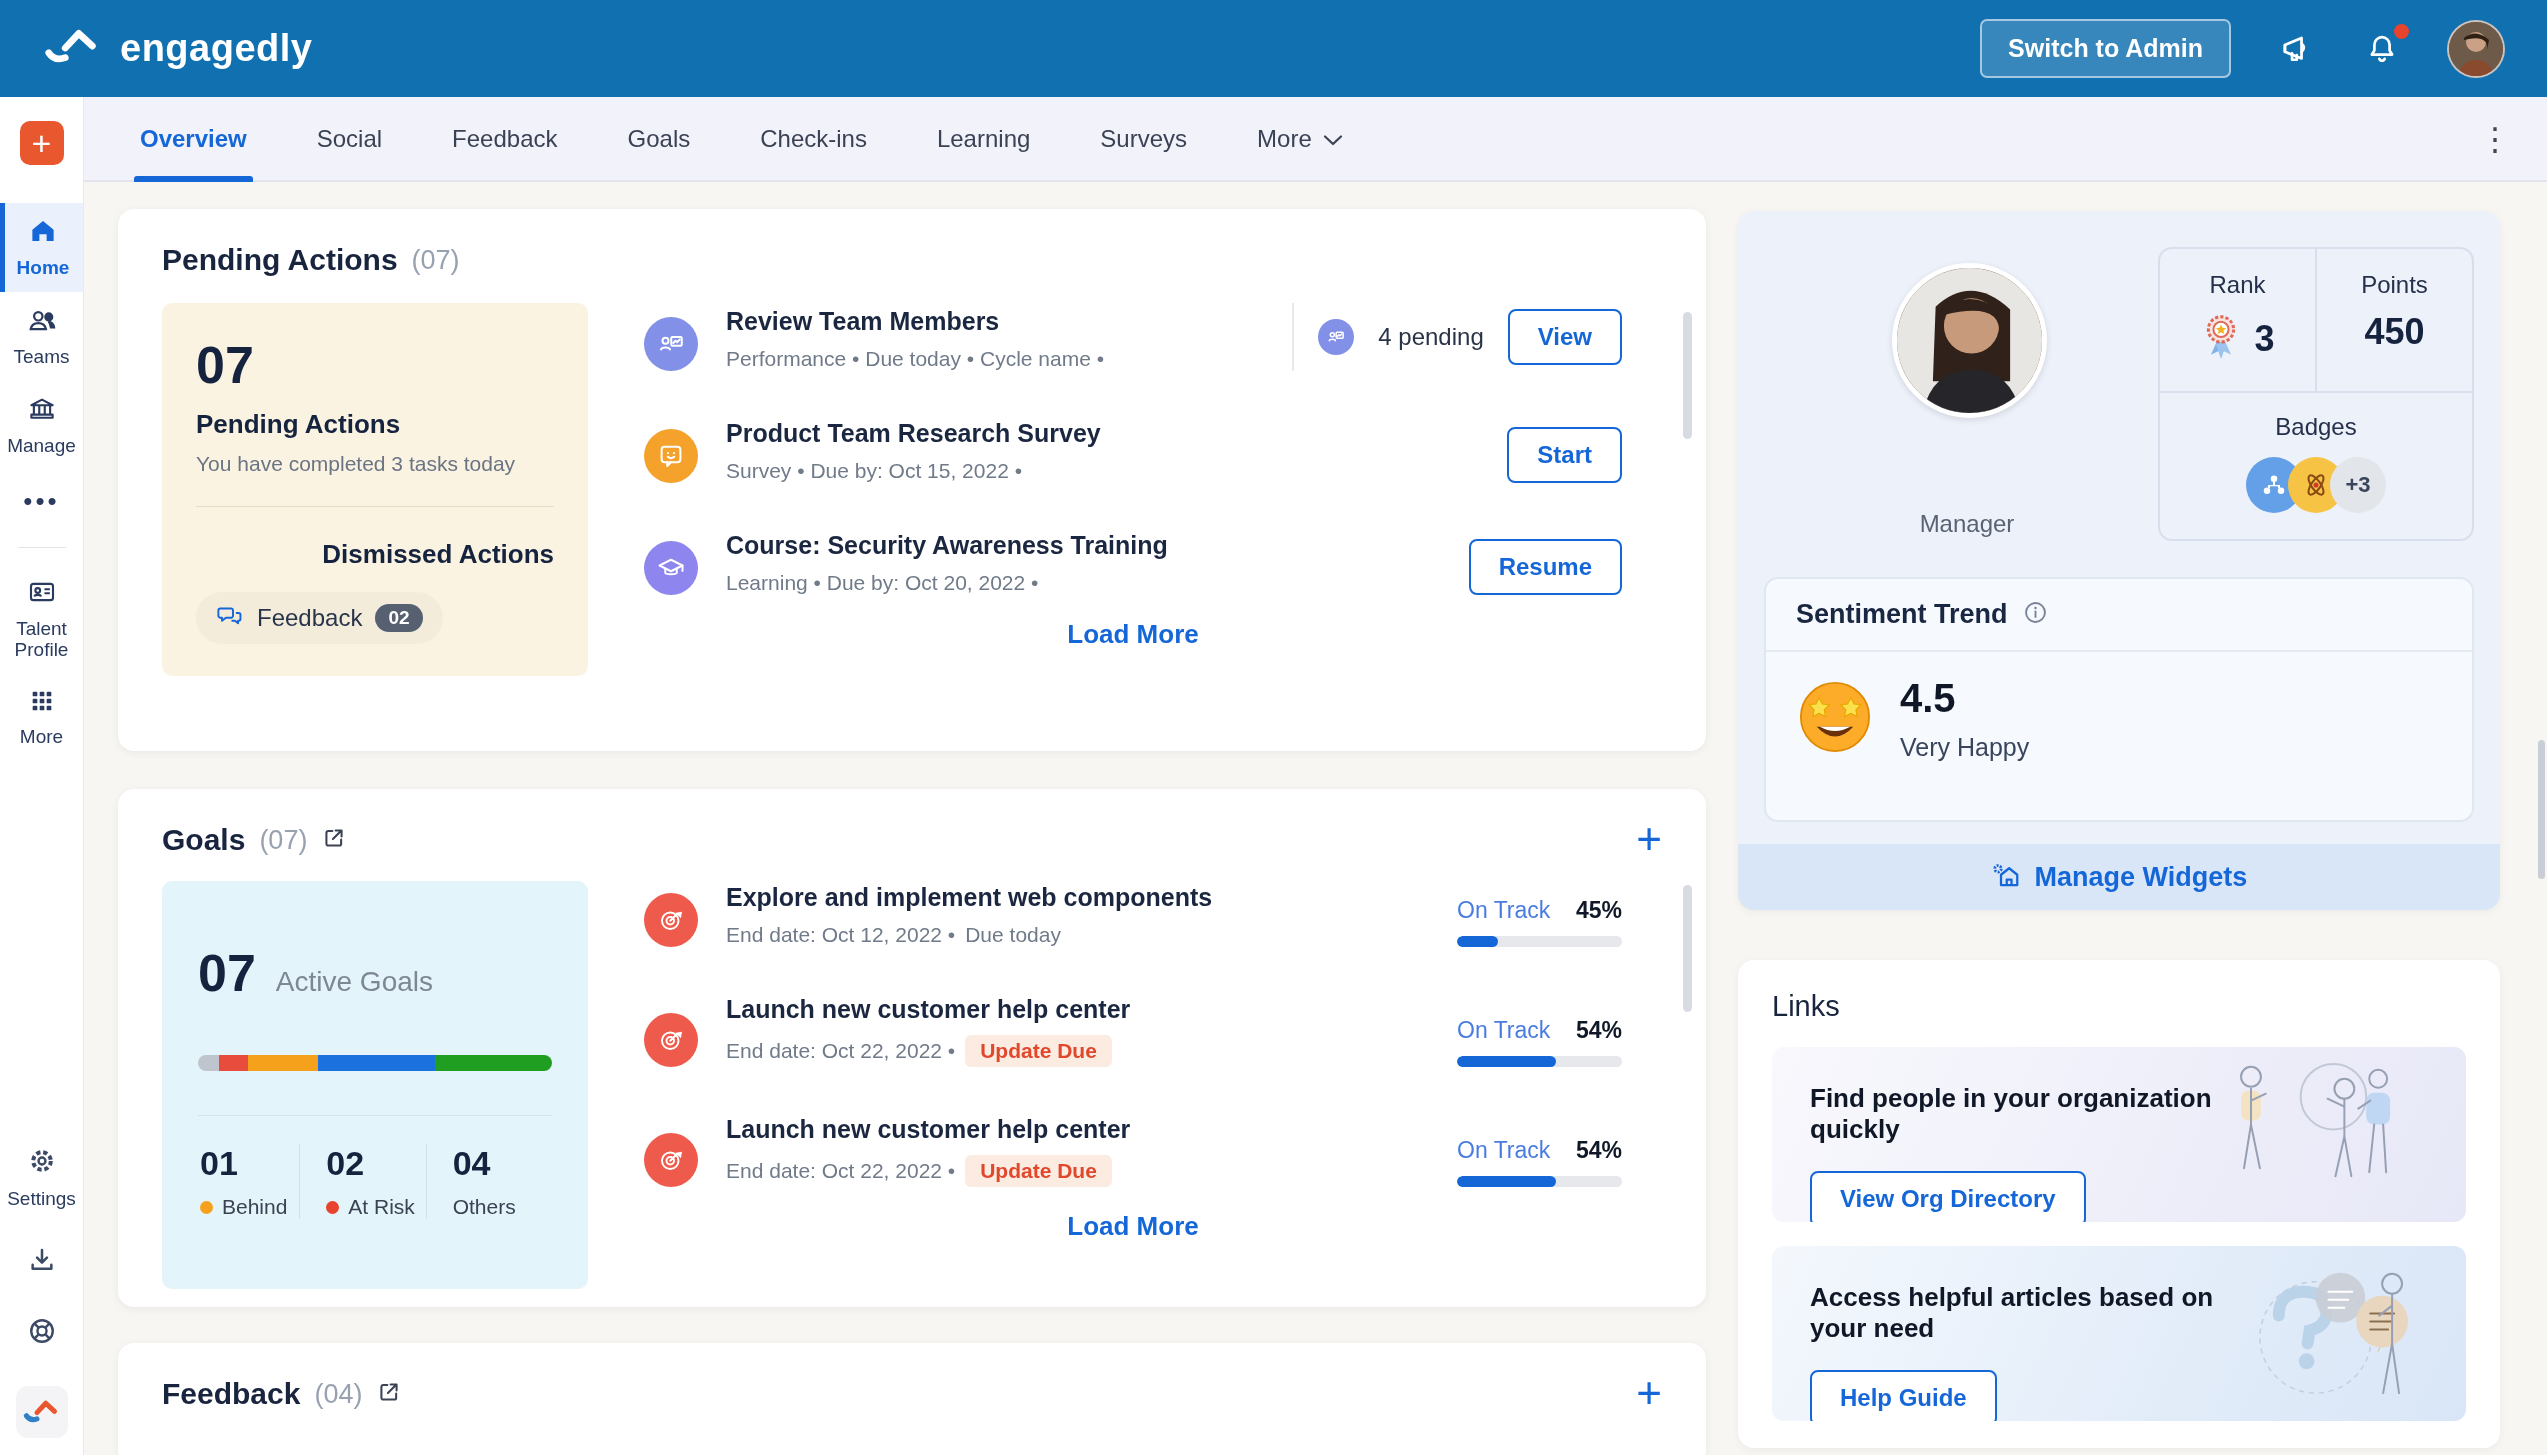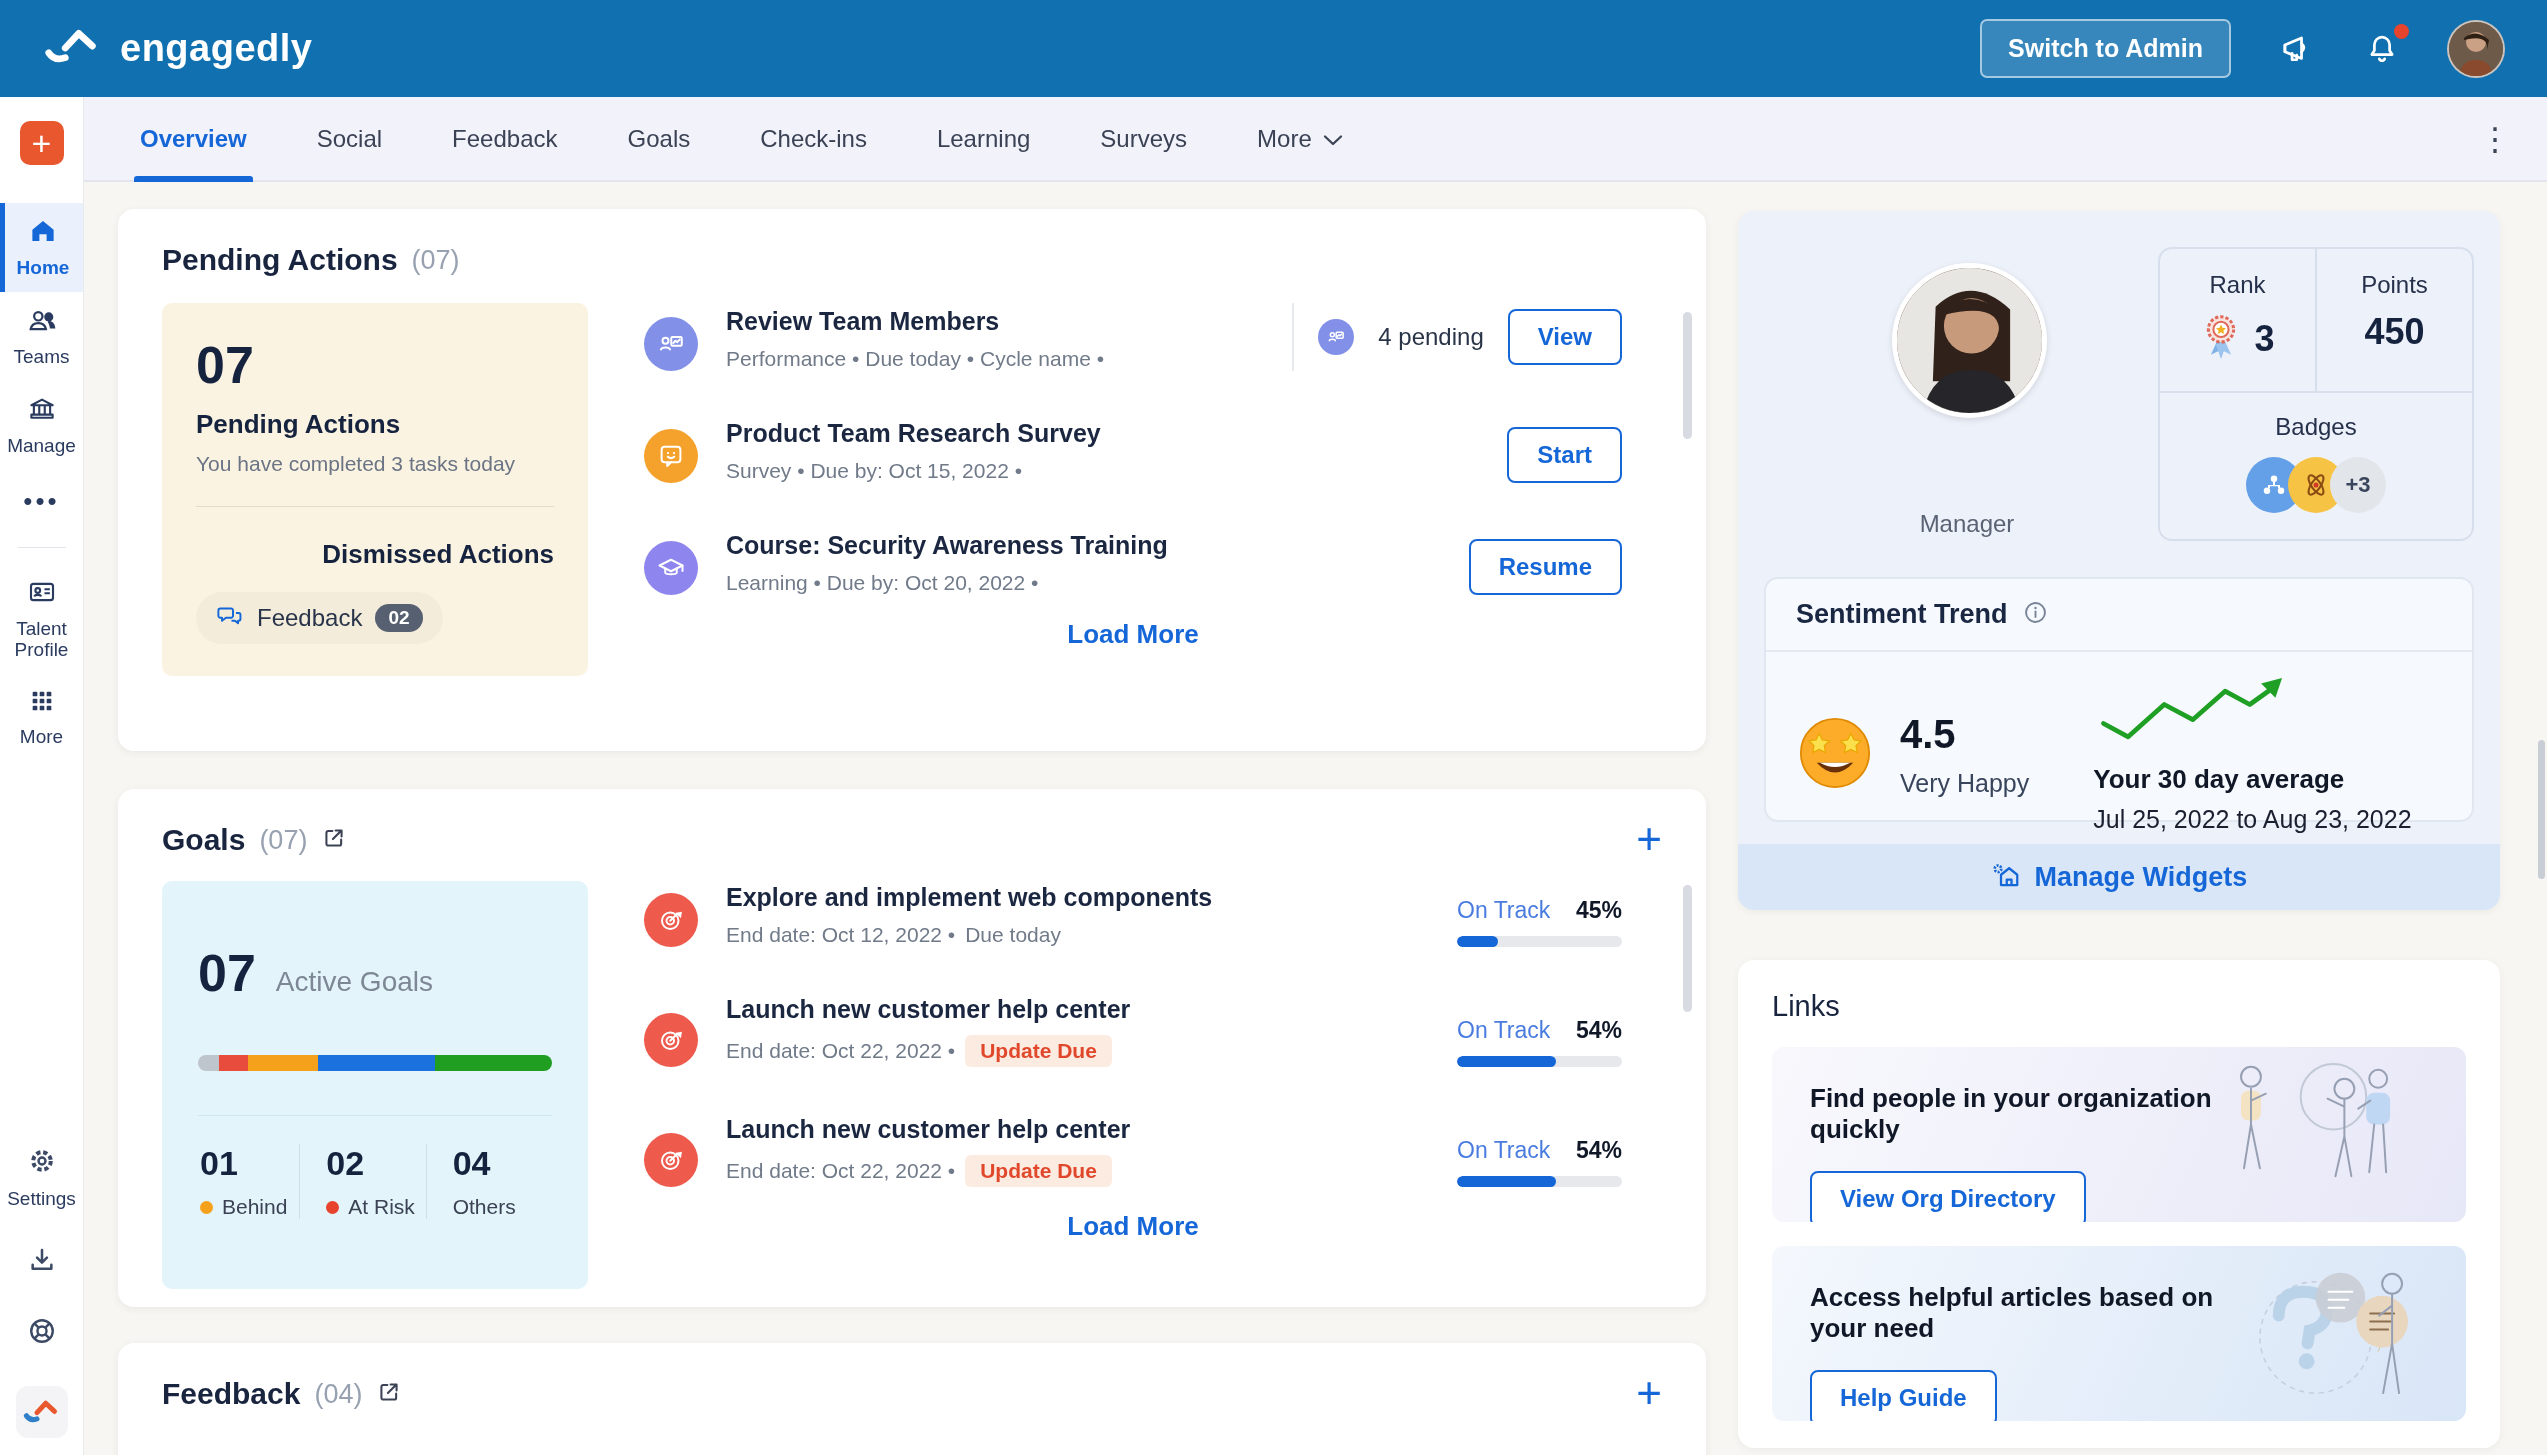--- a/index.html
+++ b/index.html
@@ -684,30 +684,20 @@
                 <path d="M19 16l2.6 5.2 5.8.8-4.2 4 1 5.7L19 29l-5.2 2.7 1-5.7-4.2-4 5.8-.8z" fill="#FBE04E" stroke="#E9A800" stroke-width="1"></path>
                 <path d="M45 16l2.6 5.2 5.8.8-4.2 4 1 5.7L45 29l-5.2 2.7 1-5.7-4.2-4 5.8-.8z" fill="#FBE04E" stroke="#E9A800" stroke-width="1"></path>
                 <path d="M17 40q15 16 30 0z" fill="#69300A"></path>
                 <path d="M19.5 40h25q-12.5 7-25 0z" fill="#fff"></path>
               </svg>
             </span>
             <div class="sent-scorecol">
               <div class="sent-score">4.5</div>
               <div class="sent-mood">Very Happy</div>
             </div>
-            <div class="sent-rightcol">
-              <span>
-                <svg width="209" height="76" viewBox="0 0 210 80">
-                  <path d="M6 50 L32 64 L70 30 L100 46 L134 16 L160 30 L188 10" fill="none" stroke="#1FA024" stroke-width="5" stroke-linecap="round" stroke-linejoin="round"></path>
-                  <path d="M172 8 L194 2 L187 23 z" fill="#1FA024"></path>
-                </svg>
-              </span>
-              <div class="sent-avg">Your 30 day average</div>
-              <div class="sent-range">Jul 25, 2022 to Aug 23, 2022</div>
-            </div>
           </div>
         </div>
 
         <button class="manage-bar">
           <span>
             <svg width="30" height="30" viewBox="0 0 24 24" fill="none" stroke="#1567D8" stroke-width="1.8" stroke-linejoin="round">
               <path d="M8 11 L14.5 5.8 L21 11 V19.2 H8z"></path>
               <path d="M12.6 19.2v-4.4h3.8v4.4"></path>
               <circle cx="5.6" cy="6.2" r="2.6" stroke-dasharray="1.6 1.1" stroke-width="2.2"></circle>
             </svg>

